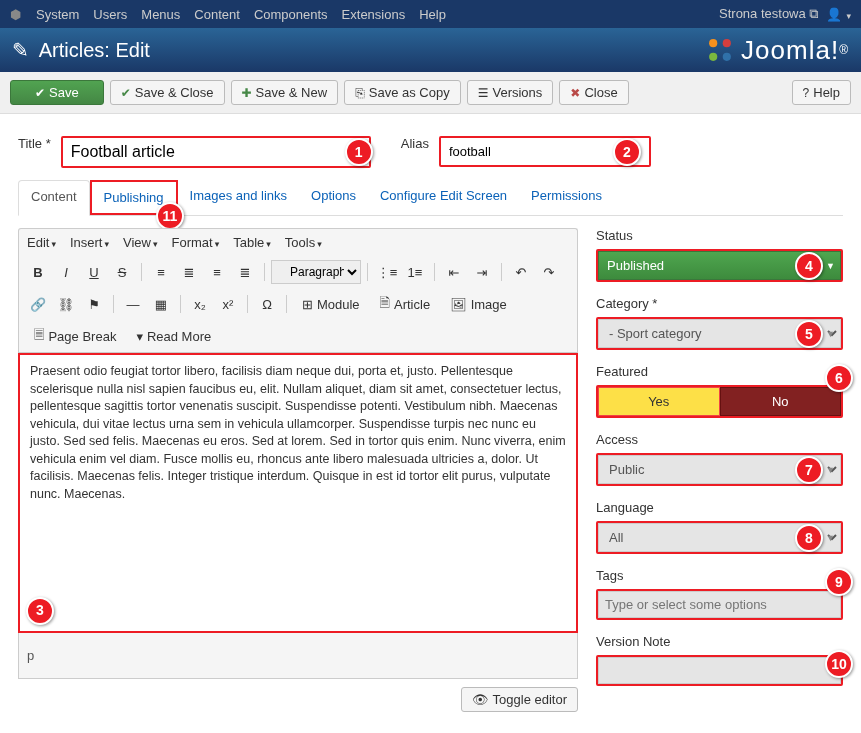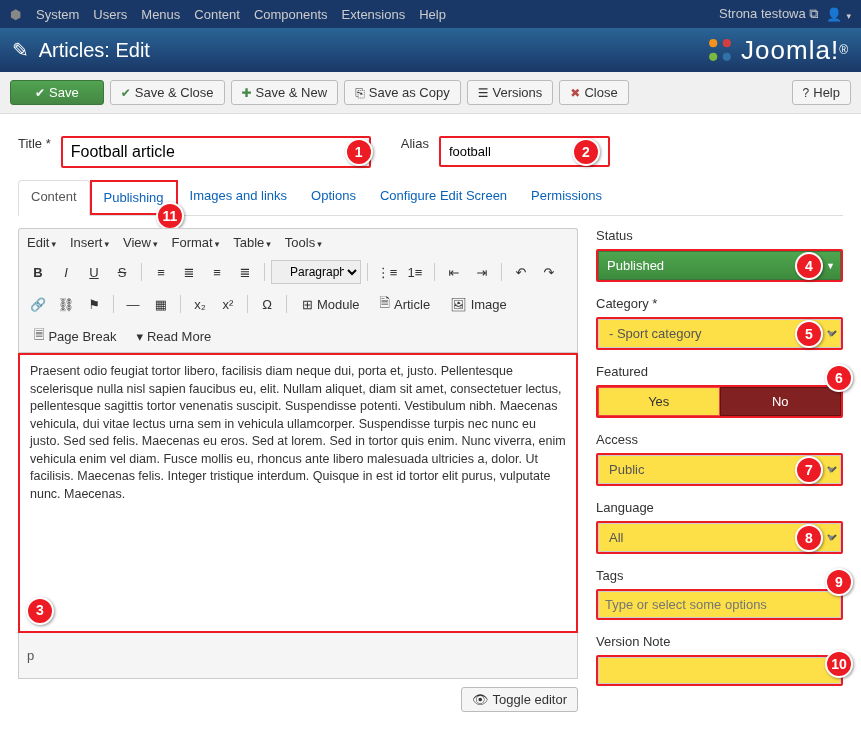--- a/index.html
+++ b/index.html
@@ -21,21 +21,21 @@
 .btn .ico { font-size:12px; }
 .btn .check { color:#468847; }
 .btn .plus { color:#468847; }
 .btn .cancel { color:#b94a48; }
 .toolbar .gap { flex:1; }
 .content-area { padding:12px 18px 18px; }
 .title-row { display:flex; align-items:flex-start; gap:10px; margin-bottom:12px; margin-top:10px; }
 .title-row label { font-size:13px; }
 .title-row input { font-size:16px; padding:5px 8px; border:2px solid #ed1c24; border-radius:2px; }
 .title-row .title-input { width:310px; }
-.title-row .alias-input { width:171px; font-size:13px; padding:6px 8px; }
+.title-row .alias-input { width:212px; font-size:13px; padding:6px 8px; }
 .badge { position:absolute; width:28px; height:28px; background:#ed1c24; color:#fff; border-radius:50%; display:flex; align-items:center; justify-content:center; font-weight:bold; font-size:14px; border:2px solid #fff; box-shadow:1px 1px 3px rgba(0,0,0,.4); pointer-events:none; }
 .tabs { border-bottom:1px solid #ddd; display:flex; gap:0; margin-bottom:12px; }
 .tabs .tab { padding:8px 12px; color:#0b62b8; cursor:pointer; font-size:13px; }
 .tabs .tab.active { color:#555; border:1px solid #ddd; border-bottom:1px solid #fff; border-radius:4px 4px 0 0; margin-bottom:-1px; background:#fff; }
 .tabs .tab.highlight { border:2px solid #ed1c24; }
 .main-row { display:flex; gap:18px; }
 .editor-col { width:560px; position:relative; }
 .side-col { flex:1; min-width:0; }
 .editor-menus { background:#f5f5f5; border:1px solid #ccc; border-bottom:none; padding:6px 8px; border-radius:3px 3px 0 0; display:flex; gap:14px; font-size:13px; }
 .editor-menus span { cursor:pointer; }
@@ -45,21 +45,21 @@
 .tb .sep { width:1px; height:18px; background:#ccc; margin:0 4px; }
 .tb select { font-size:12px; height:24px; border:1px solid #ccc;padding-left:14px; }
 .tb .wide-btn { width:auto; padding:0 8px; gap:4px; }
 .tb-border-bottom { border-bottom:1px solid #ccc; }
 .editor-body { border:2px solid #ed1c24; border-top:2px solid #ed1c24; height:280px; padding:8px 10px; font-size:12.5px; line-height:1.4; color:#333; position:relative; overflow:hidden; }
 .status-bar { border:1px solid #ccc; border-top:none; background:#f5f5f5; padding:6px 8px; font-size:13px; color:#555; height:46px; display:flex; align-items:center; }
 .toggle-row { text-align:right; margin-top:8px; }
 .field { margin-bottom:14px; position:relative; }
 .field label { display:block; font-size:13px; color:#333; margin-bottom:6px; }
 .field .control { border:2px solid #ed1c24; border-radius:2px; position:relative; }
-.field select, .field input.txt { width:100%; border:1px solid #ccc; padding:5px 6px; font-size:13px; background:#fde047; color:#555; }
+.field select, .field input.txt { width:100%; border:1px solid #ccc; padding:5px 6px; font-size:13px; background:#e5e5e5; color:#555; }
 .field .status-select { background:linear-gradient(#4fa64f,#3d8b3d); color:#fff; border:1px solid #3b773b; padding:6px 8px; font-size:13px; appearance:none; }
 .field .drop-arrow { position:absolute; right:6px; top:50%; transform:translateY(-50%); color:#fff; font-size:9px; pointer-events:none; }
 .field .drop-arrow.gray { color:#888; }
 .yesno { display:flex; }
 .yesno div { flex:1; text-align:center; padding:6px 0; font-size:13px; cursor:pointer; }
 .yesno .yes { background:#fde047; border:1px solid #ef4444; }
 .yesno .no { background:#822121; color:#fff; border:1px solid #611; }
 .tags-input { color:#999; }
 .rel-wrap { position:relative; }
 </style>

